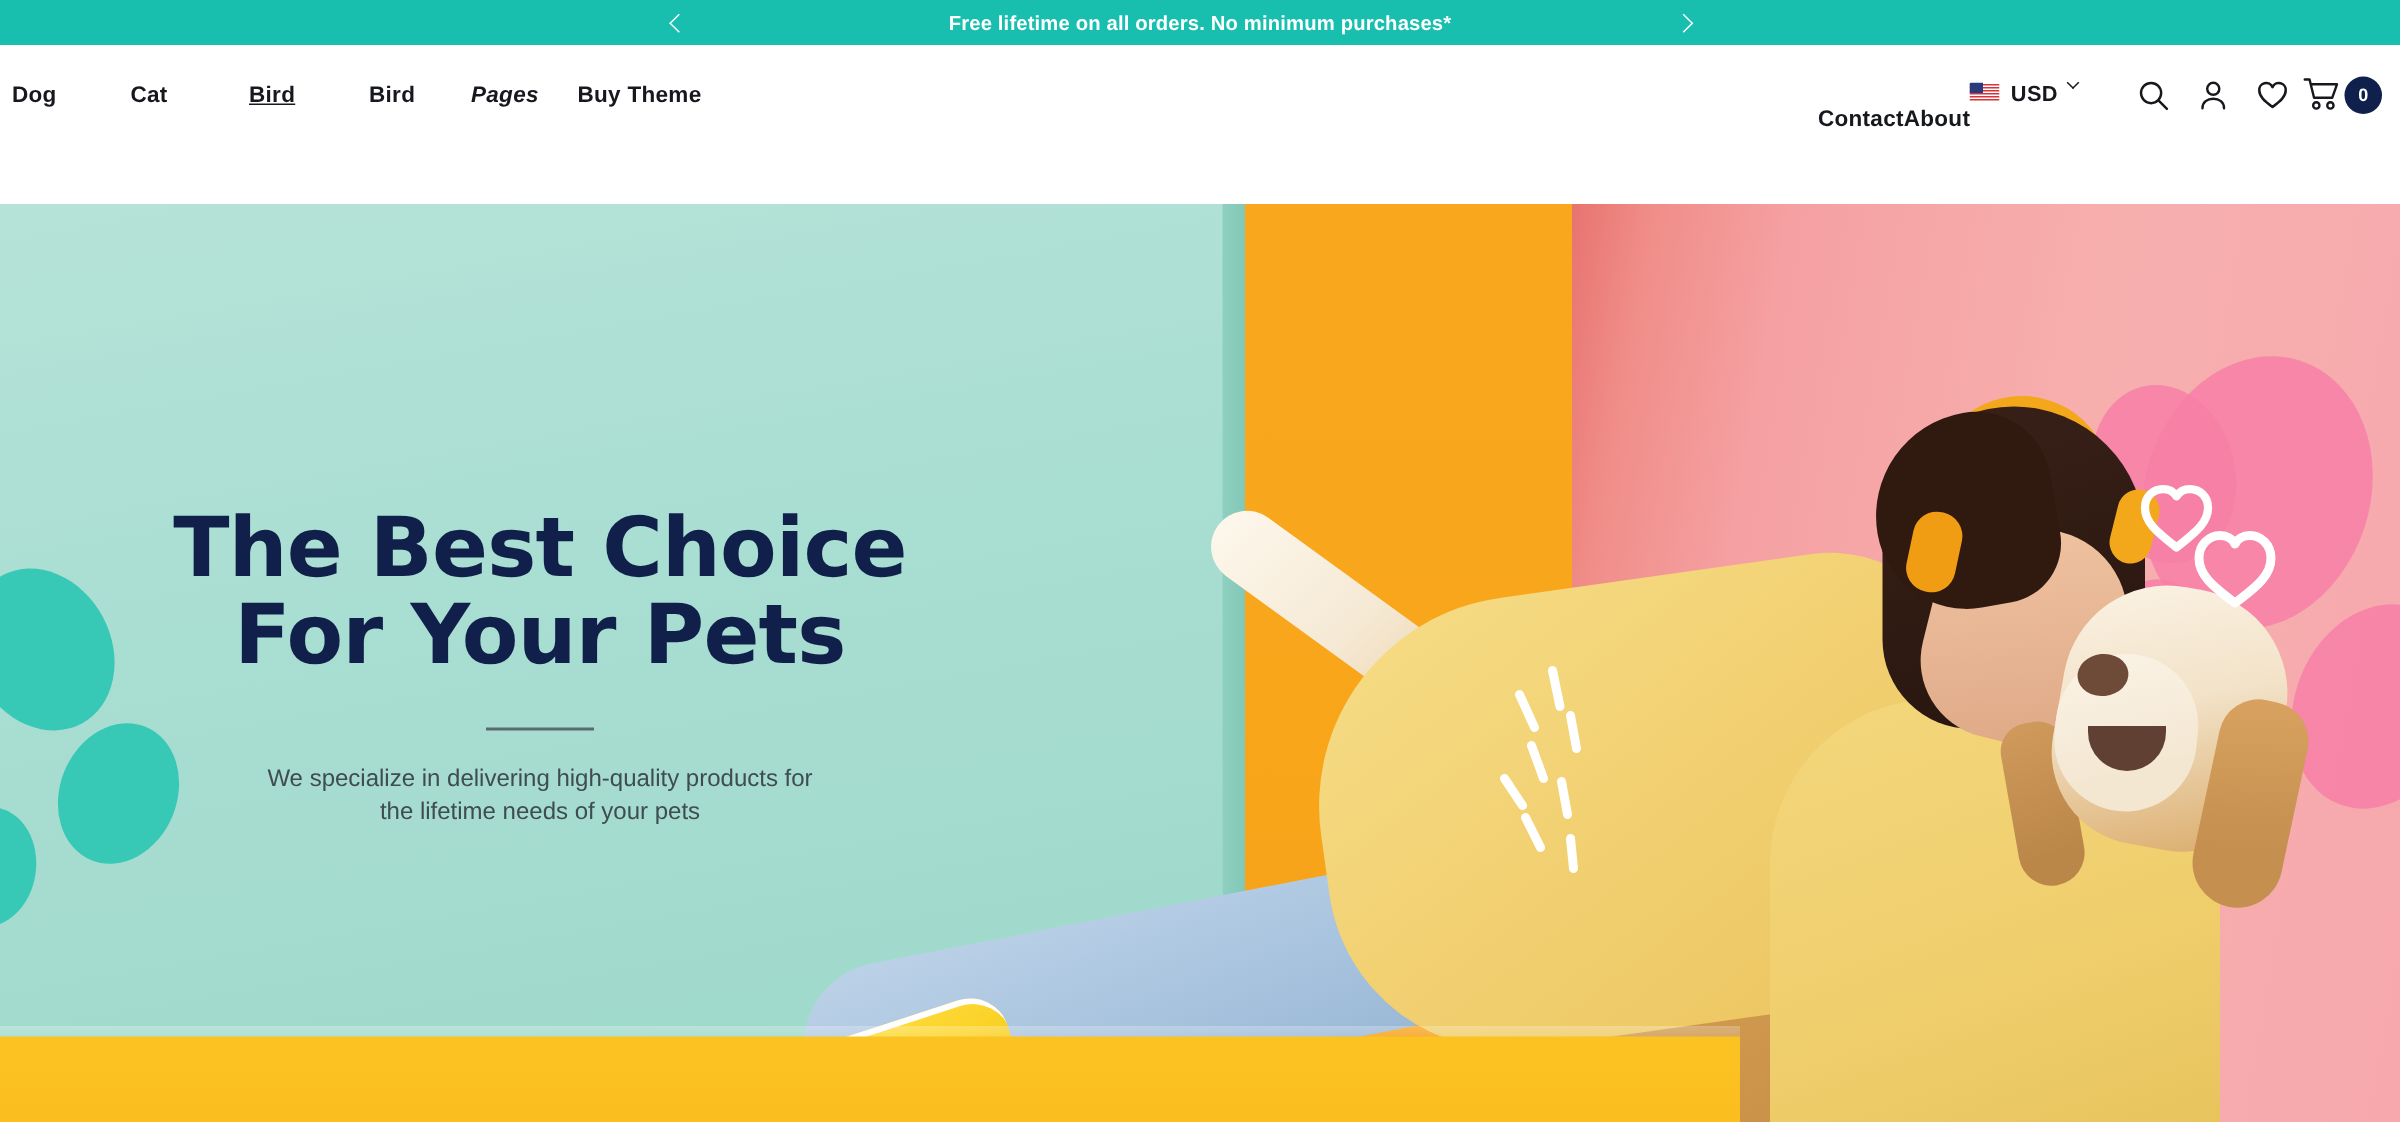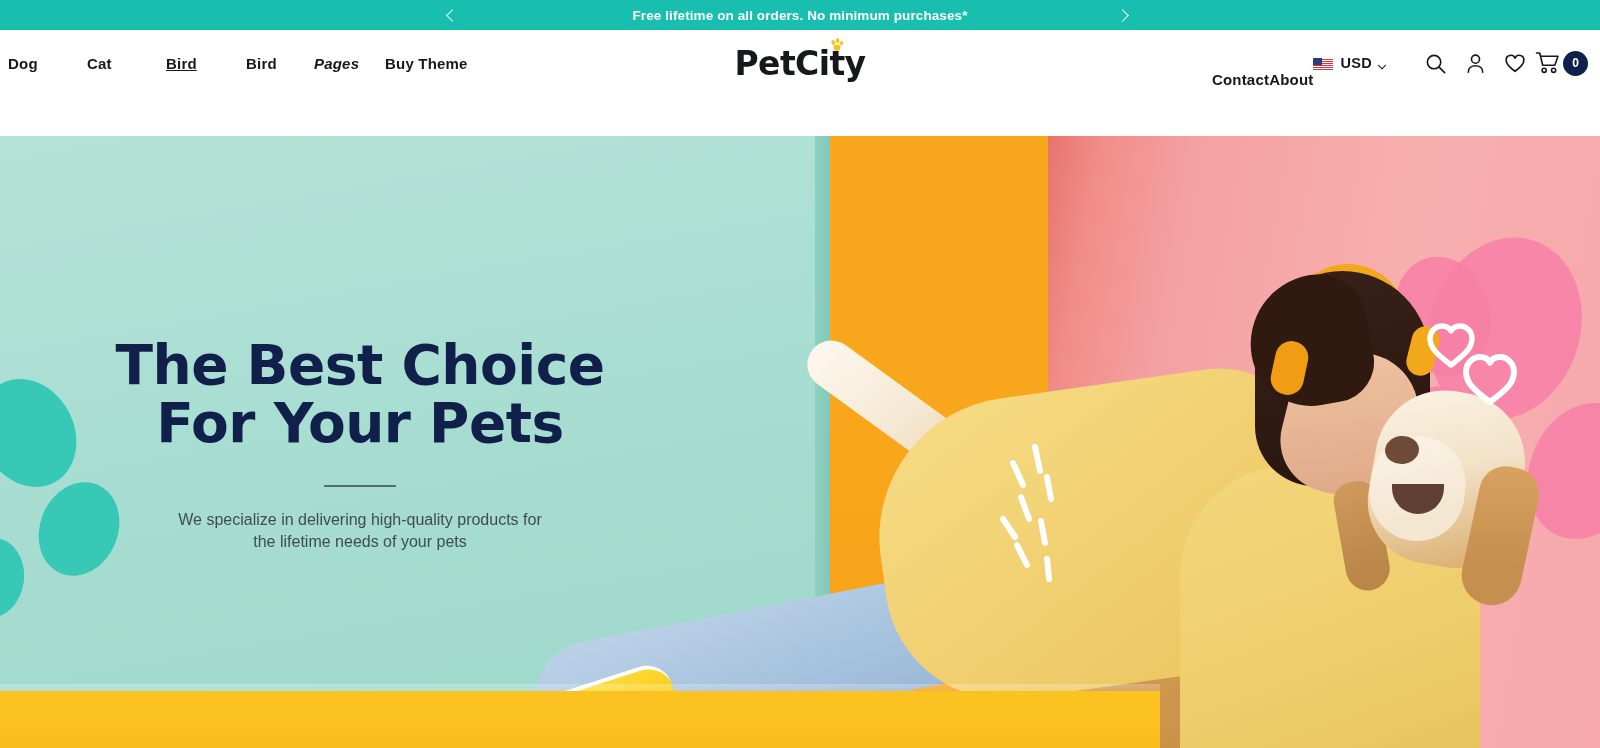--- a/index.html
+++ b/index.html
@@ -106,21 +106,21 @@
     display: flex;
     align-items: center;
     gap: 0;
   }
   .nav-right .nav-link { margin-right: 0; margin-top: 33px; }
   .nr-contact { margin-right: 72px; }
   .nr-about   { margin-right: 58px; }
 
   .currency {
     display: flex;
-    align-items: flex-end;
+    align-items: flex-start;
     gap: 7px;
     cursor: pointer;
     margin-right: 30px;
   }
   .flag {
     width: 20px;
     height: 13px;
     position: relative;
     overflow: hidden;
     border-radius: 1px;
@@ -523,29 +523,20 @@
 
   <nav class="nav-left">
     <span class="nav-link">Dog</span>
     <span class="nav-link">Cat</span>
     <span class="nav-link">Bird</span>
     <span class="nav-link">Bird</span>
     <span class="nav-link">Pages</span>
     <span class="nav-link">Buy Theme</span>
   </nav>
 
-  <div class="logo">
-    <span class="logo-text">PetCity</span>
-    <svg class="logo-paw" viewBox="0 0 24 24">
-      <ellipse cx="6" cy="8" rx="3" ry="4" fill="#f5c518" transform="rotate(-22 6 8)"></ellipse>
-      <ellipse cx="13" cy="5" rx="2.9" ry="4" fill="#f5c518" transform="rotate(-6 13 5)"></ellipse>
-      <ellipse cx="19" cy="9" rx="2.7" ry="3.6" fill="#f5c518" transform="rotate(20 19 9)"></ellipse>
-      <ellipse cx="12" cy="16" rx="5.6" ry="5" fill="#f5c518"></ellipse>
-    </svg>
-  </div>
 
   <div class="nav-right">
     <span class="nav-link nr-contact">Contact</span>
     <span class="nav-link nr-about">About</span>
 
     <div class="currency">
       <span class="flag">
         <span class="stripe" style="top:1px"></span>
         <span class="stripe" style="top:3px"></span>
         <span class="stripe" style="top:5px"></span>

